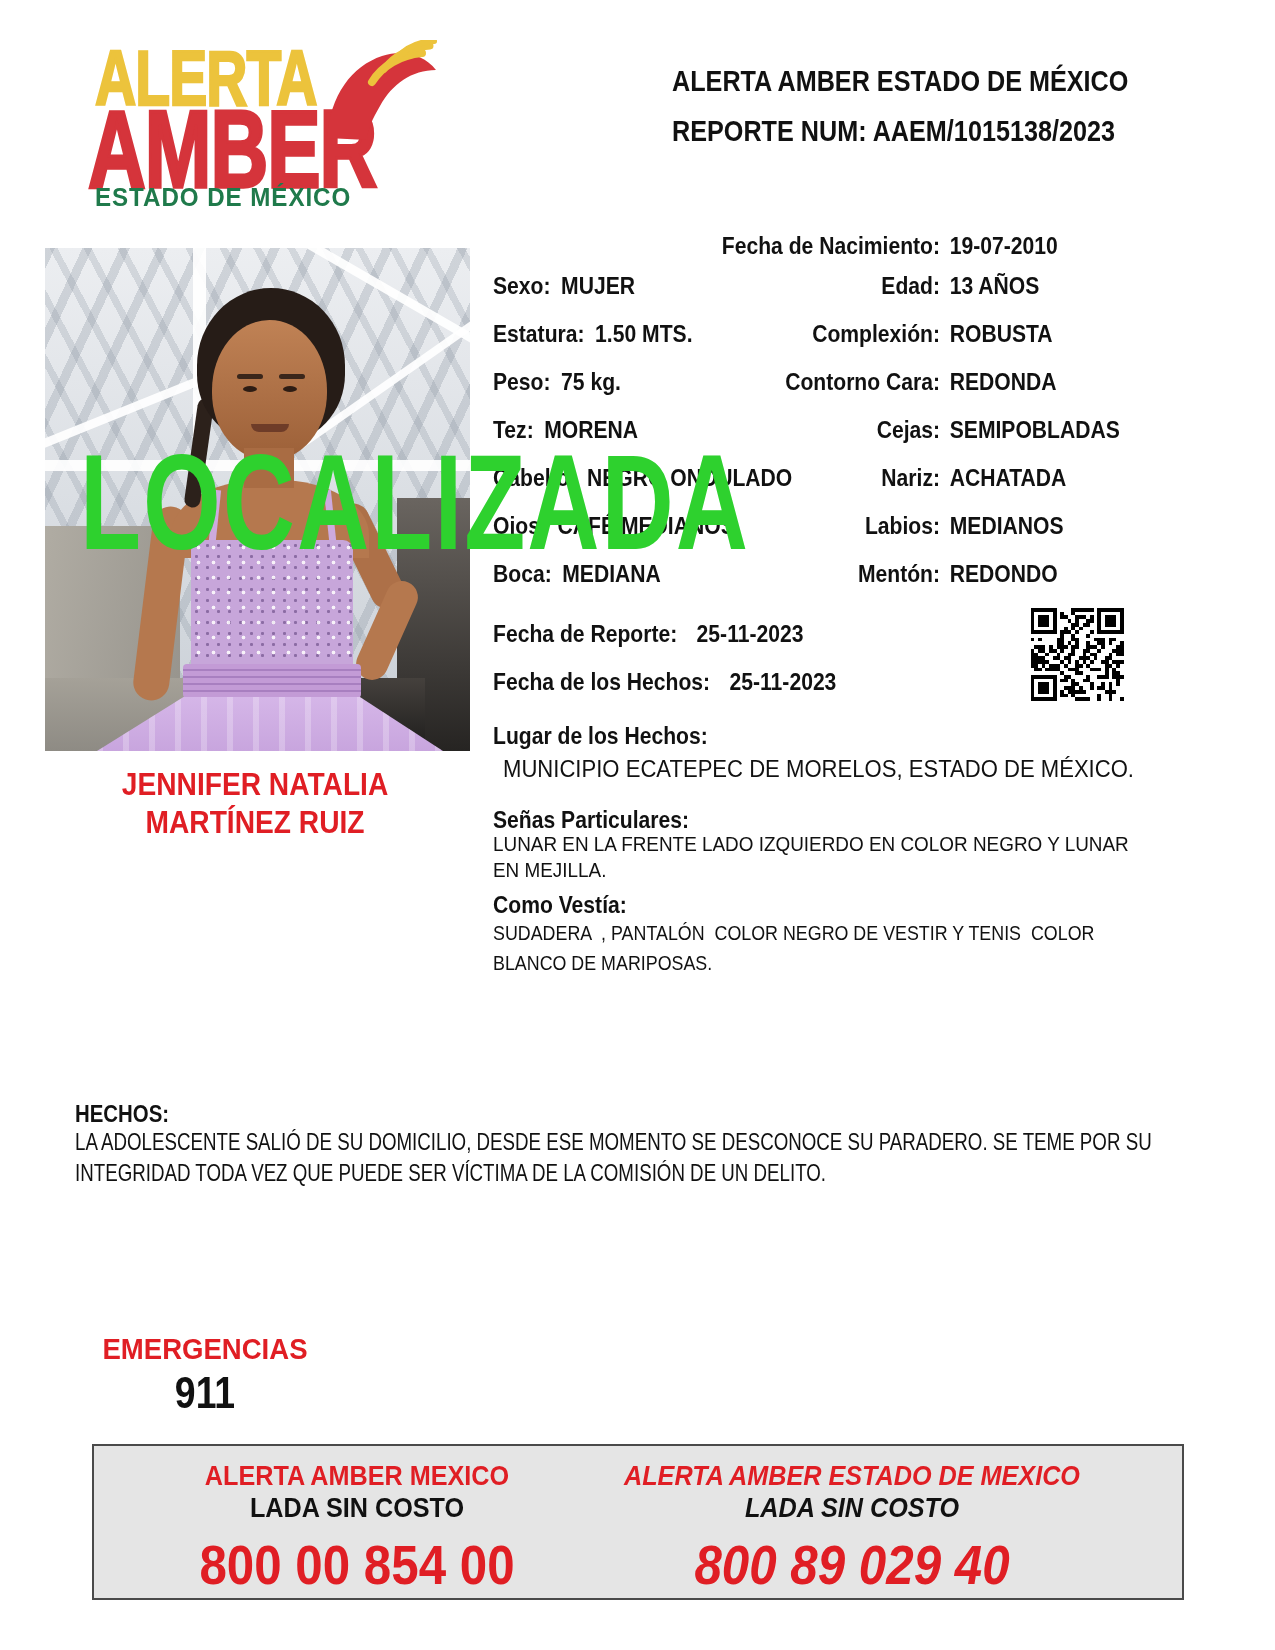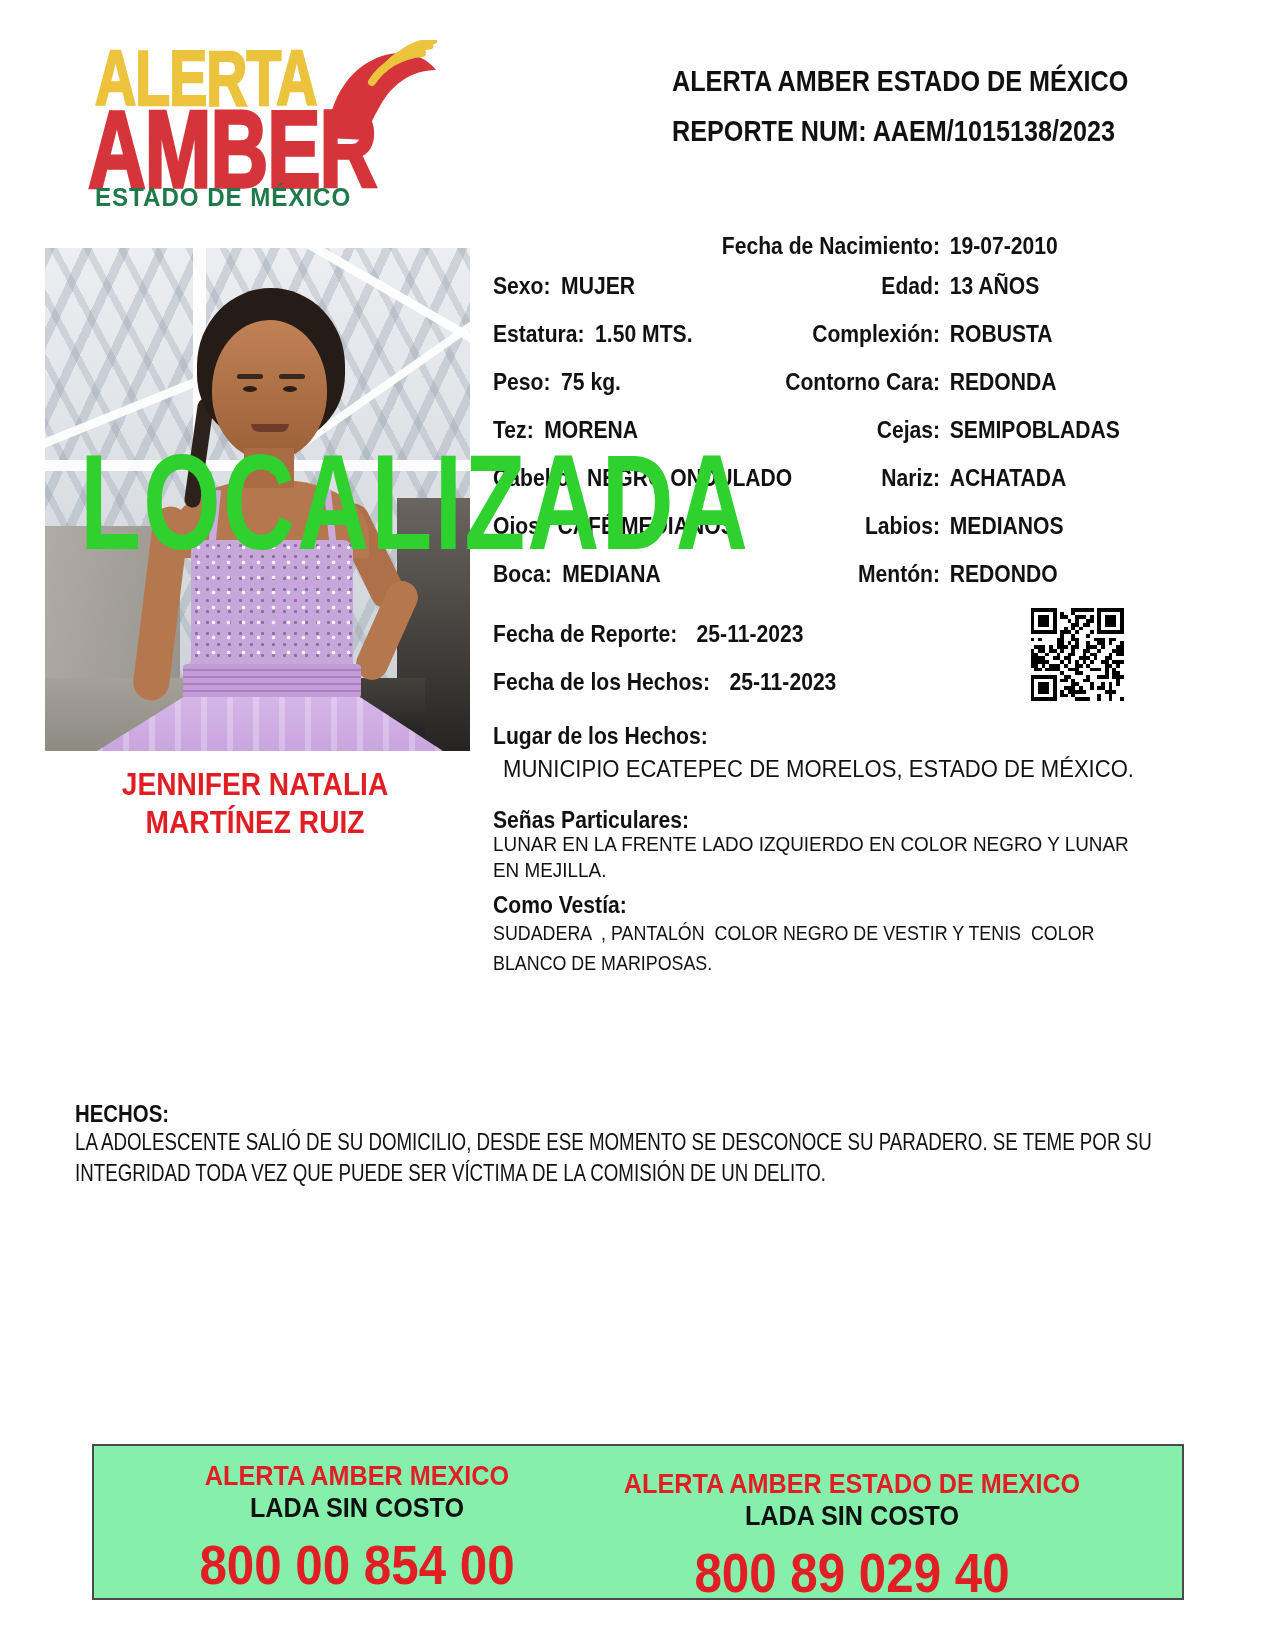--- a/index.html
+++ b/index.html
@@ -109,21 +109,21 @@
 
   
   .contact { text-align:center; }
   .contact-label { font-size:29px; font-weight:bold; color:#e01e24;
     transform:scaleX(0.95); transform-origin:center top; }
   .contact-number { font-size:44px; font-weight:bold; color:#111; margin-top:2px;
     transform:scaleX(0.85); transform-origin:center top; white-space:nowrap; }
 
   
   .footer-box { left:92px; top:1444px; width:1088px; height:152px;
-    border:2px solid #4a4a4a; background:#86efac; }
+    border:2px solid #4a4a4a; background:#e5e5e5; }
   .fcell { position:absolute; text-align:center; }
   .f-title { font-size:28px; font-weight:bold; color:#e01e24;
     transform:scaleX(0.9); transform-origin:center top; white-space:nowrap; }
   .f-sub { font-size:28px; font-weight:bold; color:#111;
     transform:scaleX(0.9); transform-origin:center top; }
   .f-num { font-size:56px; font-weight:bold; color:#e01e24; margin-top:8px;
     transform:scaleX(0.88); transform-origin:center top; white-space:nowrap; }
 </style>
 </head>
 <body>
@@ -463,27 +463,31 @@
       <rect x="14" y="24" width="1" height="1" fill="#000"></rect>
       <rect x="15" y="24" width="1" height="1" fill="#000"></rect>
       <rect x="18" y="24" width="1" height="1" fill="#000"></rect>
       <rect x="21" y="24" width="1" height="1" fill="#000"></rect>
       <rect x="24" y="24" width="1" height="1" fill="#000"></rect>
     </svg>
 
   <div class="abs hechos-label">HECHOS:</div>
   <div class="abs hechos-text">LA ADOLESCENTE SALIÓ DE SU DOMICILIO, DESDE ESE MOMENTO SE DESCONOCE SU PARADERO. SE TEME POR SU INTEGRIDAD TODA VEZ QUE PUEDE SER VÍCTIMA DE LA COMISIÓN DE UN DELITO.</div>
 
+  <div class="abs contact" style="left:60px;top:1333px;width:290px;">
+    <div class="contact-label">EMERGENCIAS</div>
+    <div class="contact-number">911</div>
+  </div>
 
   <div class="abs footer-box">
     <div class="fcell" style="left:38px;top:14px;width:450px;">
       <div class="f-title">ALERTA AMBER MEXICO</div>
       <div class="f-sub">LADA SIN COSTO</div>
       <div class="f-num">800 00 854 00</div>
     </div>
-    <div class="fcell" style="left:478px;top:22px;width:560px;">
+    <div class="fcell" style="left:478px;top:14px;width:560px;font-style:italic;">
       <div class="f-title">ALERTA AMBER ESTADO DE MEXICO</div>
       <div class="f-sub">LADA SIN COSTO</div>
       <div class="f-num">800 89 029 40</div>
     </div>
   </div>
 
 </div>
 
 </body></html>

